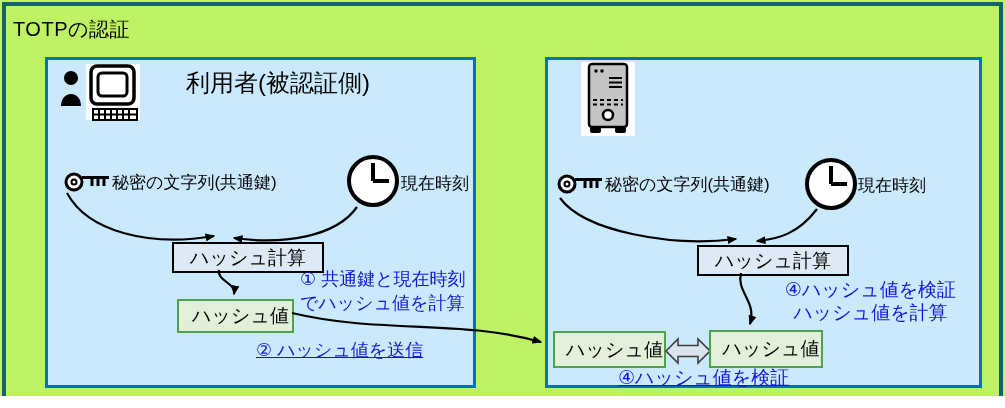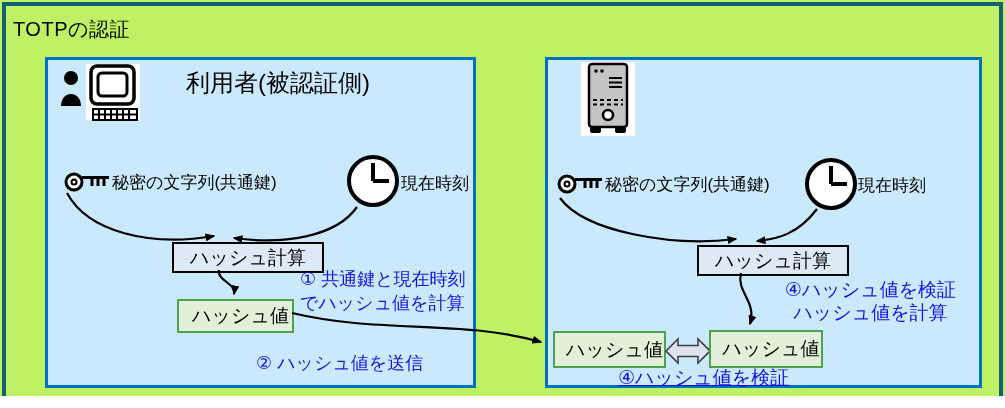--- a/index.html
+++ b/index.html
@@ -90,21 +90,21 @@
 
     <div class="abs proc-box" style="left:98px;top:182px;width:152px;height:31px;">ハッシュ計算</div>
 
     <div class="abs value-box" style="left:129px;top:239px;width:117px;height:34px;">ハッシュ値</div>
 
     <div class="abs note" style="left:252px;top:207px;">
       <div>① 共通鍵と現在時刻</div>
       <div>でハッシュ値を計算</div>
     </div>
 
-    <div class="abs note" style="left:208px;top:291px;">② ハッシュ値を送信</div>
+    <div class="abs note" style="left:208px;top:278px;text-decoration:underline;">② ハッシュ値を送信</div>
   </div>
 
   <div class="panel panel-right">
 
     <span class="abs" style="left:33px;top:2px;">
       <svg width="54" height="74" viewBox="0 0 54 74">
         <rect x="0" y="0" width="54" height="74" fill="#ffffff"></rect>
         <rect x="8" y="2" width="38" height="63" rx="3" fill="#C4C4C4" stroke="#000" stroke-width="2.5"></rect>
         <circle cx="15" cy="9" r="1.8" fill="#000"></circle>
         <circle cx="21" cy="9" r="1.8" fill="#000"></circle>

